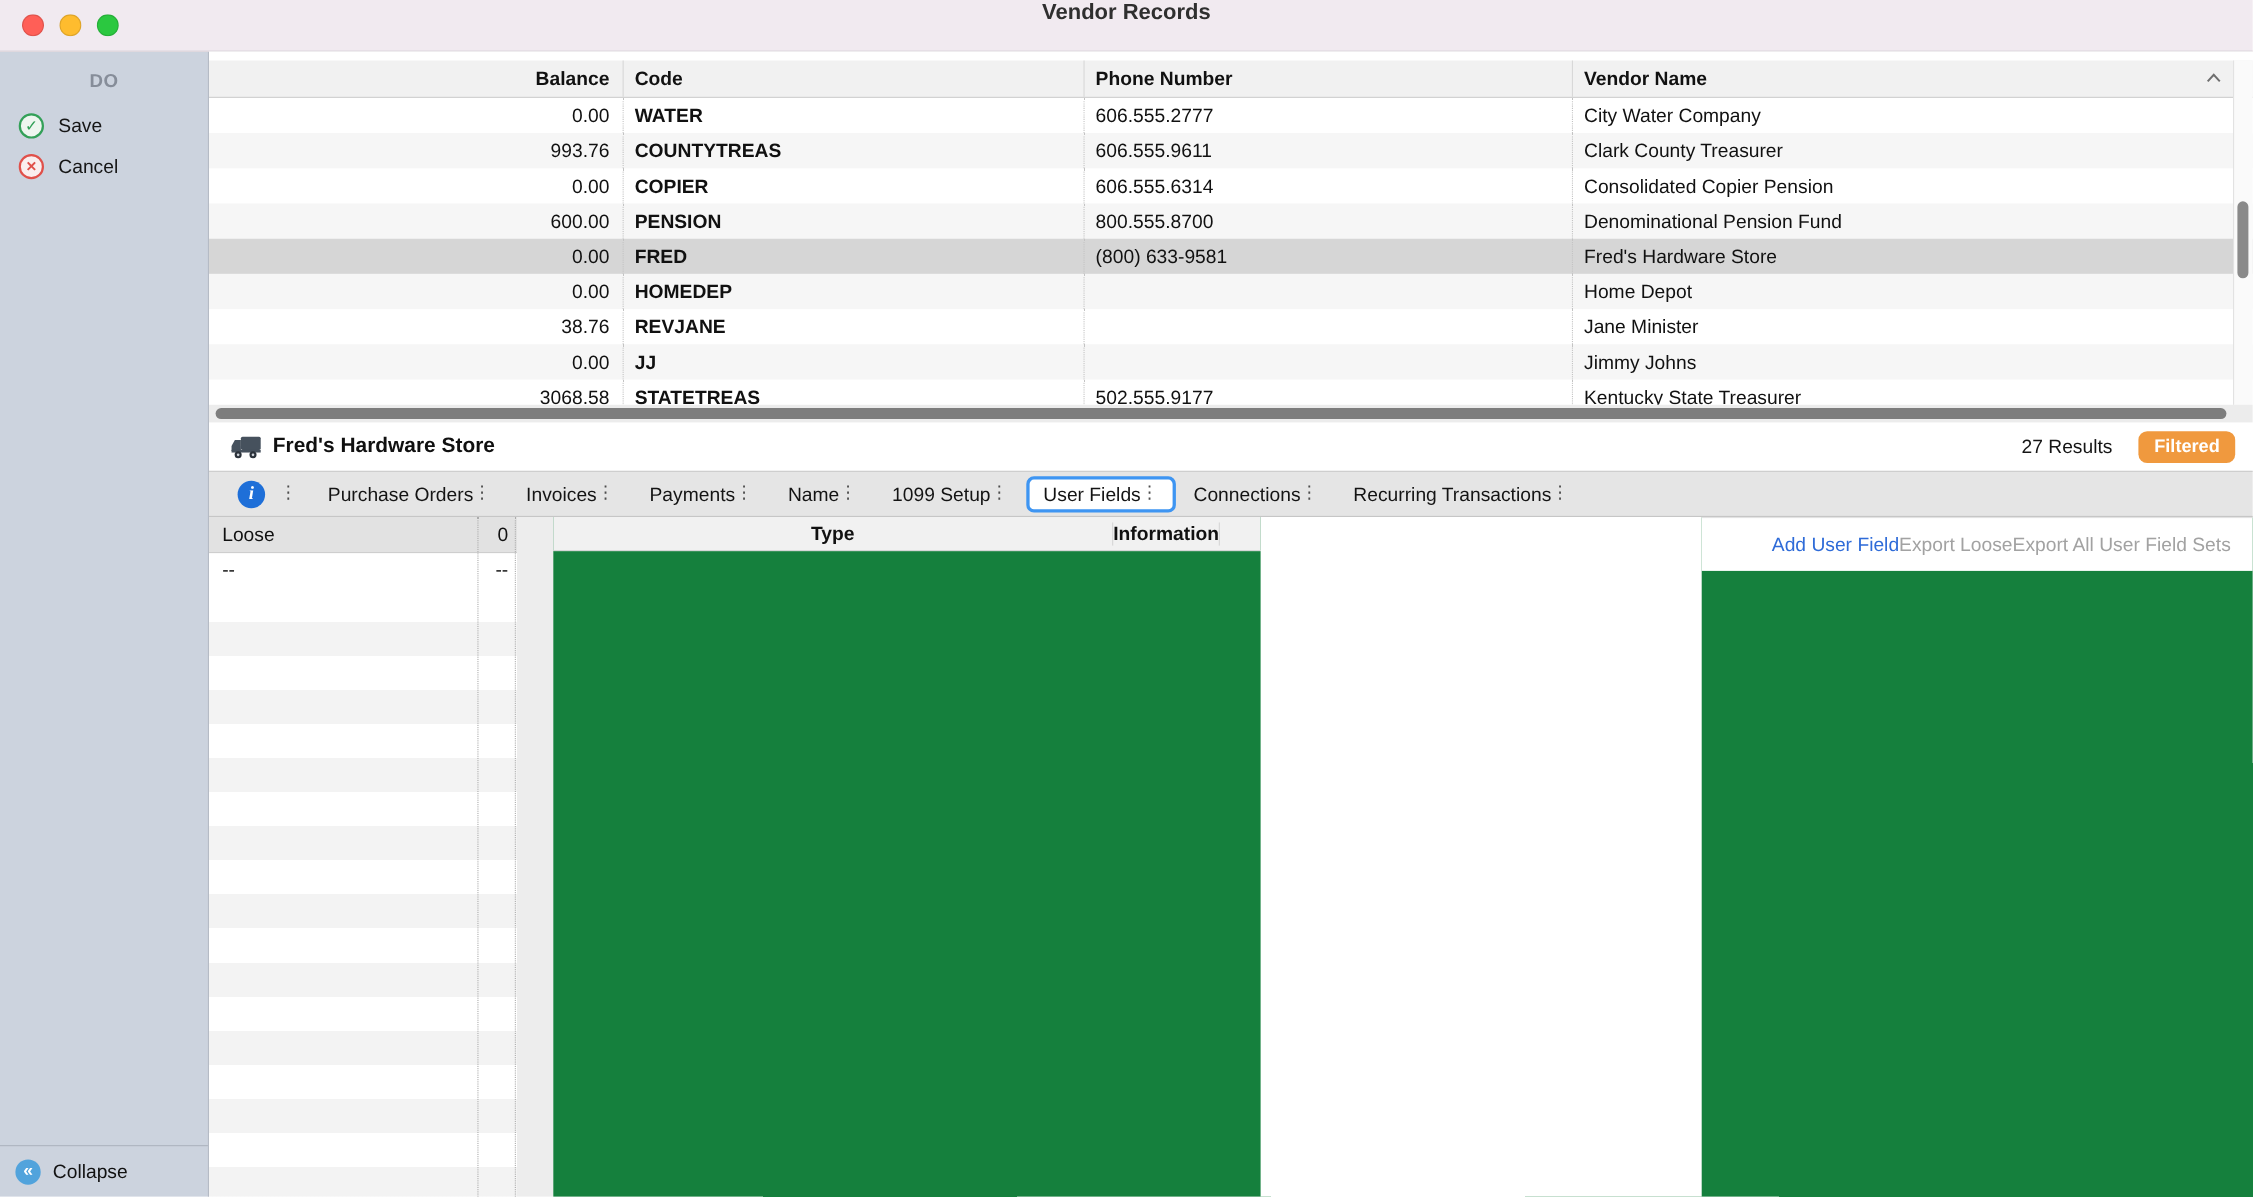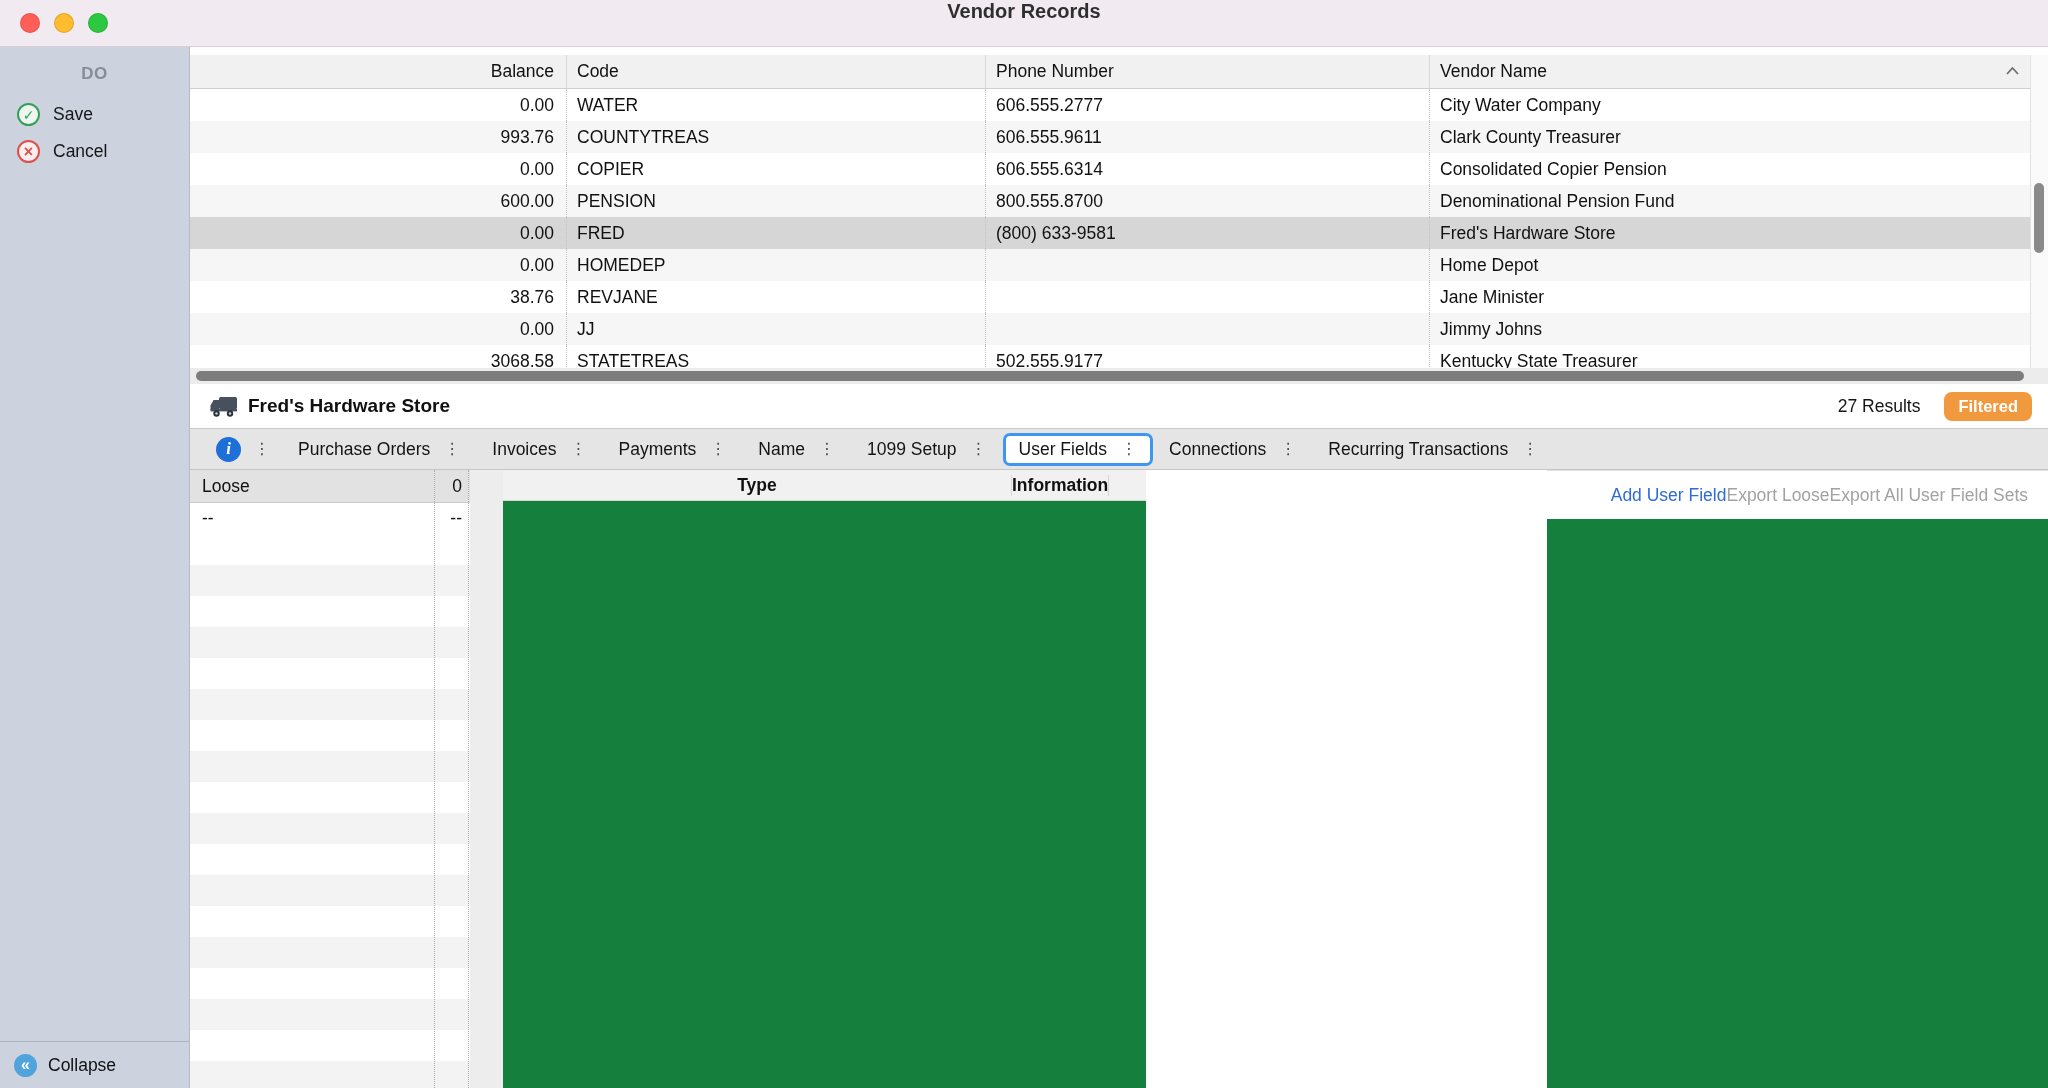--- a/index.html
+++ b/index.html
@@ -49,36 +49,36 @@
   .collapse-ic { background:var(--collapse); color:#fff; border:none; font-size:16px; }
 
   
   .main { flex:1; display:flex; flex-direction:column; position:relative; background:#fff; min-width:0; }
 
   
   .vendor-area { position:relative; height:321px; flex:0 0 auto; }
   .v-gap { height:8px; background:#fff; }
   .v-header {
     height:34px; display:flex; align-items:center; background:#f1f1f1;
-    border-bottom:1px solid #cfcfcf; font-weight:normal; position:relative;
+    border-bottom:1px solid #cfcfcf; font-weight:bold; position:relative;
   }
   .hc { height:100%; display:flex; align-items:center; border-right:1px solid #d8d8d8; }
   .hc-balance { width:377px; justify-content:flex-end; padding-right:12px; }
   .hc-code    { width:419px; padding-left:10px; }
   .hc-phone   { width:444px; padding-left:10px; }
   .hc-name    { flex:1; padding-left:10px; border-right:none; position:relative; }
   .sort-caret { position:absolute; right:28px; top:10px; }
 
   .v-body { height:279px; overflow:hidden; }
   .v-row { height:32px; display:flex; align-items:center; }
   .v-row:nth-child(even) { background:#f6f6f6; }
   .v-row.is-selected { background:#d6d6d6; }
   .vc { height:100%; display:flex; align-items:center; border-right:1px dotted #c3c3c3; overflow:hidden; white-space:nowrap; }
   .vc-balance { width:377px; justify-content:flex-end; padding-right:12px; }
-  .vc-code    { width:419px; padding-left:10px; }
+  .vc-code    { width:419px; padding-left:10px;font-weight:bold; }
   .vc-phone   { width:444px; padding-left:10px; }
   .vc-name    { flex:1; padding-left:10px; border-right:none; }
 
   .v-scroll {
     position:absolute; top:8px; right:0; bottom:0; width:18px;
     background:#fafafa; border-left:1px solid #e2e2e2;
   }
   .v-thumb { position:absolute; top:128px; left:3px; width:10px; height:70px; background:#8a8a8a; border-radius:5px; }
 
   .h-scroll { height:16px; background:#ececec; position:relative; flex:0 0 auto; }
@@ -103,21 +103,21 @@
     display:flex; align-items:center; padding-left:26px; flex:0 0 auto;
   }
   .info-chip { display:flex; align-items:center; gap:13px; margin-right:12px; }
   .info-ic {
     width:25px; height:25px; border-radius:50%; background:var(--info); color:#fff;
     display:flex; align-items:center; justify-content:center;
     font-family:"Liberation Serif","DejaVu Serif",serif; font-style:italic; font-weight:bold; font-size:17px;
   }
   .dots { color:#4d4d4d; font-size:16px; line-height:1; }
   .tabs { display:flex; align-items:center; }
-  .tab { display:flex; align-items:center; gap:14px; padding:6px 16px; color:#141414; font-size:17.5px; white-space:nowrap; }
+  .tab { display:flex; align-items:center; padding:6px 16px; color:#141414; font-size:17.5px; white-space:nowrap; }
   .tab.is-selected { background:#fff; border:3px solid var(--accent); border-radius:7px; padding:3px 13px; }
 
   
   .lower { flex:1; display:flex; min-height:0; }
 
   .loose-panel { width:280px; position:relative; display:flex; flex-direction:column; flex:0 0 auto; }
   .loose-header {
     height:33px; background:#e2e2e2; border-bottom:1px solid #c9c9c9;
     display:flex; align-items:center; font-size:17.5px; flex:0 0 auto;
   }

